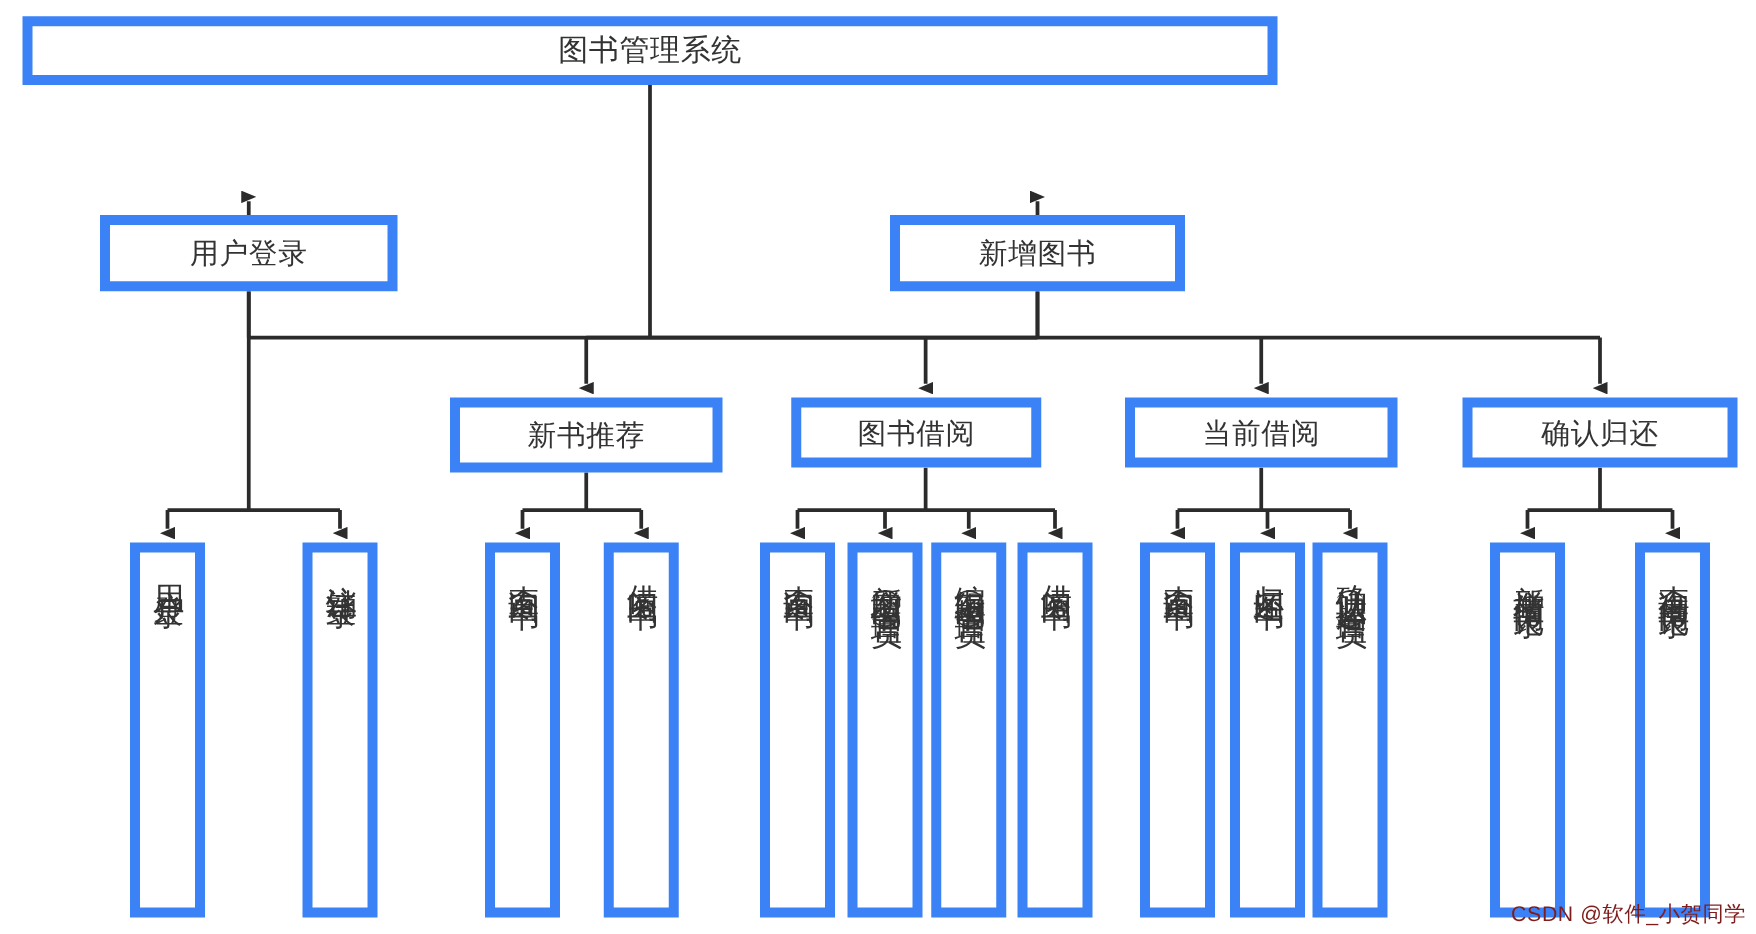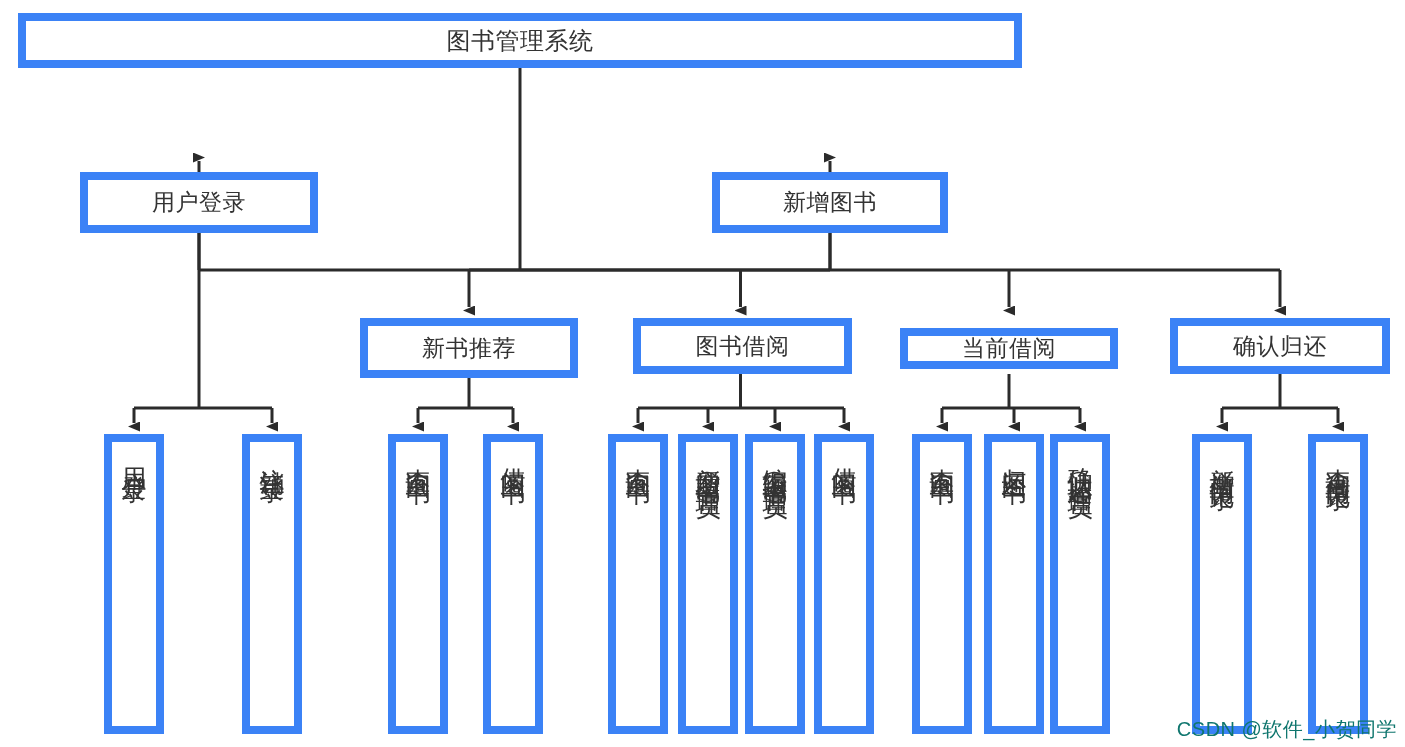--- a/index.html
+++ b/index.html
@@ -57,22 +57,22 @@
     line-height: 1;
     white-space: nowrap;
   }
   .node.root .node-label {
     font-size: 24px;
   }
   #watermark {
     position: absolute;
     right: 8px;
     bottom: 4px;
-    font-size: 20px;
-    color: #0f766e;
+    font-size: 17px;
+    color: #7f1d1d;
     letter-spacing: 0.5px;
     white-space: nowrap;
   }
 </style>
 </head>
 <body>
 
 <div id="diagram-root">
 
   <svg id="edge-layer" viewBox="0 0 1405 747" xmlns="http://www.w3.org/2000/svg" aria-hidden="true">
@@ -124,24 +124,24 @@
       </div>
       <div class="node horizontal" style="left: 80px; top: 172px; width: 238px; height: 61px;">
         <span class="node-label">用户登录</span>
       </div>
       <div class="node horizontal" style="left: 712px; top: 172px; width: 236px; height: 61px;">
         <span class="node-label">新增图书</span>
       </div>
       <div class="node horizontal" style="left: 360px; top: 318px; width: 218px; height: 60px;">
         <span class="node-label">新书推荐</span>
       </div>
-      <div class="node horizontal" style="left: 633px; top: 318px; width: 219px; height: 56px;">
+      <div class="node horizontal" style="left: 633px; top: 318px; width: 200px; height: 56px;">
         <span class="node-label">图书借阅</span>
       </div>
-      <div class="node horizontal" style="left: 900px; top: 328px; width: 218px; height: 41px; justify-content: center;">
+      <div class="node horizontal" style="left: 900px; top: 318px; width: 218px; height: 56px; justify-content: center;">
         <span class="node-label">当前借阅</span>
       </div>
       <div class="node horizontal" style="left: 1170px; top: 318px; width: 220px; height: 56px;">
         <span class="node-label">确认归还</span>
       </div>
       <div class="node vertical" style="left: 104px; top: 434px; width: 60px; height: 300px;">
         <span class="node-label">用户登录</span>
       </div>
       <div class="node vertical" style="left: 242px; top: 434px; width: 60px; height: 300px;">
         <span class="node-label">注销登录</span>

